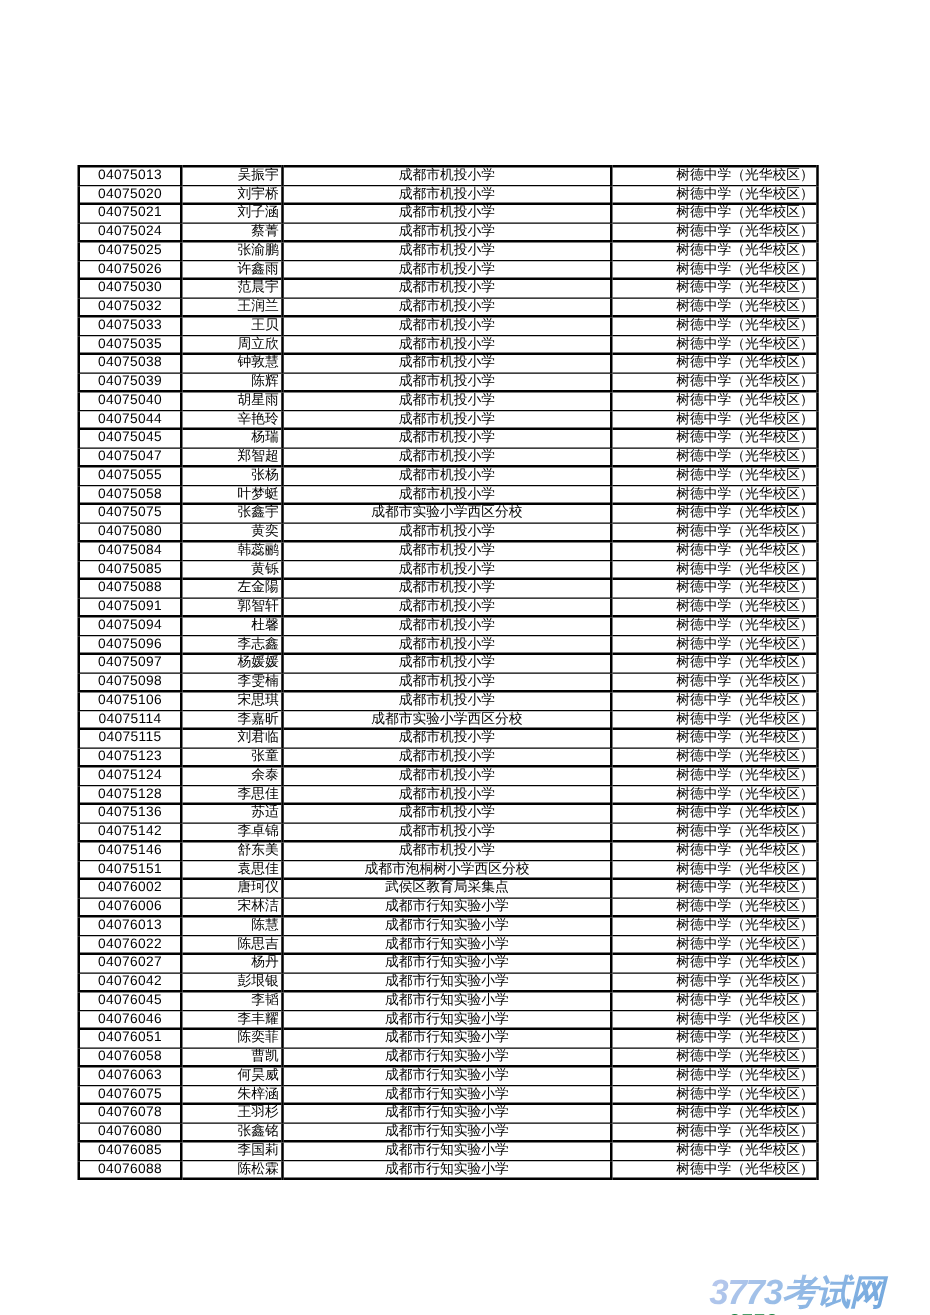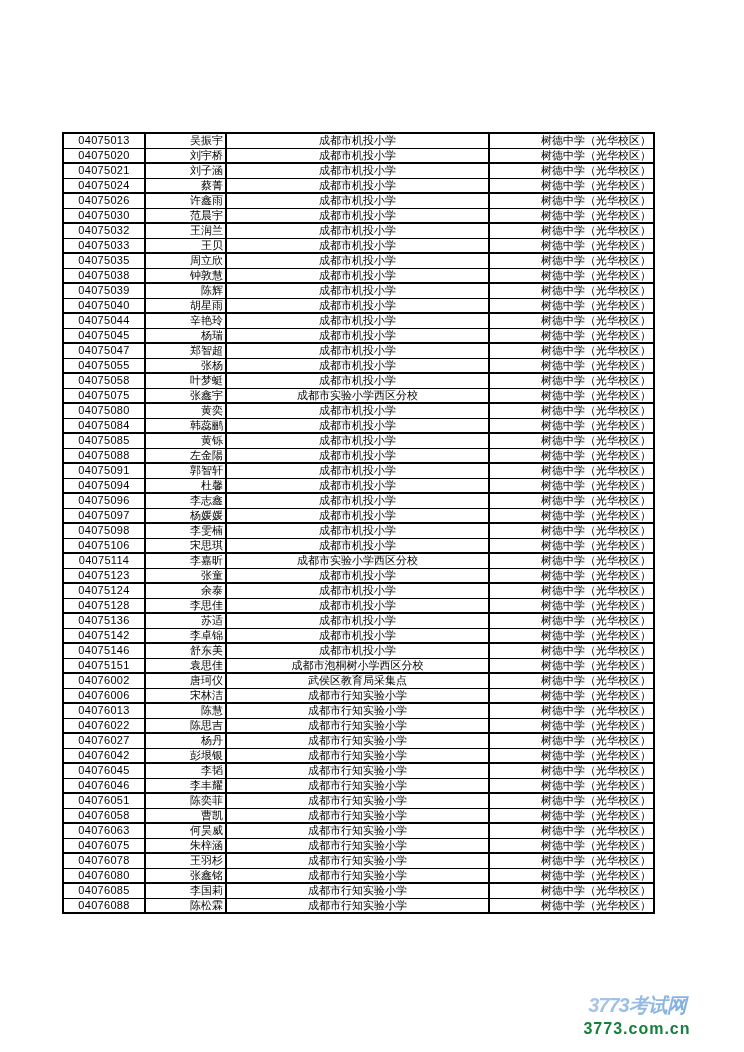--- a/index.html
+++ b/index.html
@@ -59,27 +59,28 @@
     position: absolute;
     top: 990px;
     right: 7px;
     width: 200px;
     text-align: center;
     user-select: none;
   }
   .watermark .wm-title {
     font-style: italic;
     font-weight: bold;
-    font-size: 20px;
+    font-size: 28px;
     line-height: 30px;
     letter-spacing: -1px;
     background: linear-gradient(135deg, #c9cdf0 0%, #9fc0e8 40%, #64a0da 100%);
     -webkit-background-clip: text;
     background-clip: text;
     color: transparent;
+    margin-top: 29px;
   }
   .watermark .wm-domain {
     font-weight: bold;
     font-size: 16px;
     line-height: 18px;
     letter-spacing: 1px;
     color: #15803d;
   }
 </style>
 </head>
@@ -113,20 +114,26 @@
           <td class="cell-school">成都市机投小学</td>
           <td class="cell-middle">树德中学（光华校区）</td>
         </tr>
         <tr>
           <td class="cell-id">04075024</td>
           <td class="cell-name">蔡菁</td>
           <td class="cell-school">成都市机投小学</td>
           <td class="cell-middle">树德中学（光华校区）</td>
         </tr>
         <tr>
+          <td class="cell-id">04075025</td>
+          <td class="cell-name">张渝鹏</td>
+          <td class="cell-school">成都市机投小学</td>
+          <td class="cell-middle">树德中学（光华校区）</td>
+        </tr>
+        <tr>
           <td class="cell-id">04075026</td>
           <td class="cell-name">许鑫雨</td>
           <td class="cell-school">成都市机投小学</td>
           <td class="cell-middle">树德中学（光华校区）</td>
         </tr>
         <tr>
           <td class="cell-id">04075030</td>
           <td class="cell-name">范晨宇</td>
           <td class="cell-school">成都市机投小学</td>
           <td class="cell-middle">树德中学（光华校区）</td>
@@ -260,20 +267,26 @@
         <tr>
           <td class="cell-id">04075106</td>
           <td class="cell-name">宋思琪</td>
           <td class="cell-school">成都市机投小学</td>
           <td class="cell-middle">树德中学（光华校区）</td>
         </tr>
         <tr>
           <td class="cell-id">04075114</td>
           <td class="cell-name">李嘉昕</td>
           <td class="cell-school">成都市实验小学西区分校</td>
+          <td class="cell-middle">树德中学（光华校区）</td>
+        </tr>
+        <tr>
+          <td class="cell-id">04075115</td>
+          <td class="cell-name">刘君临</td>
+          <td class="cell-school">成都市机投小学</td>
           <td class="cell-middle">树德中学（光华校区）</td>
         </tr>
         <tr>
           <td class="cell-id">04075123</td>
           <td class="cell-name">张童</td>
           <td class="cell-school">成都市机投小学</td>
           <td class="cell-middle">树德中学（光华校区）</td>
         </tr>
         <tr>
           <td class="cell-id">04075124</td>

